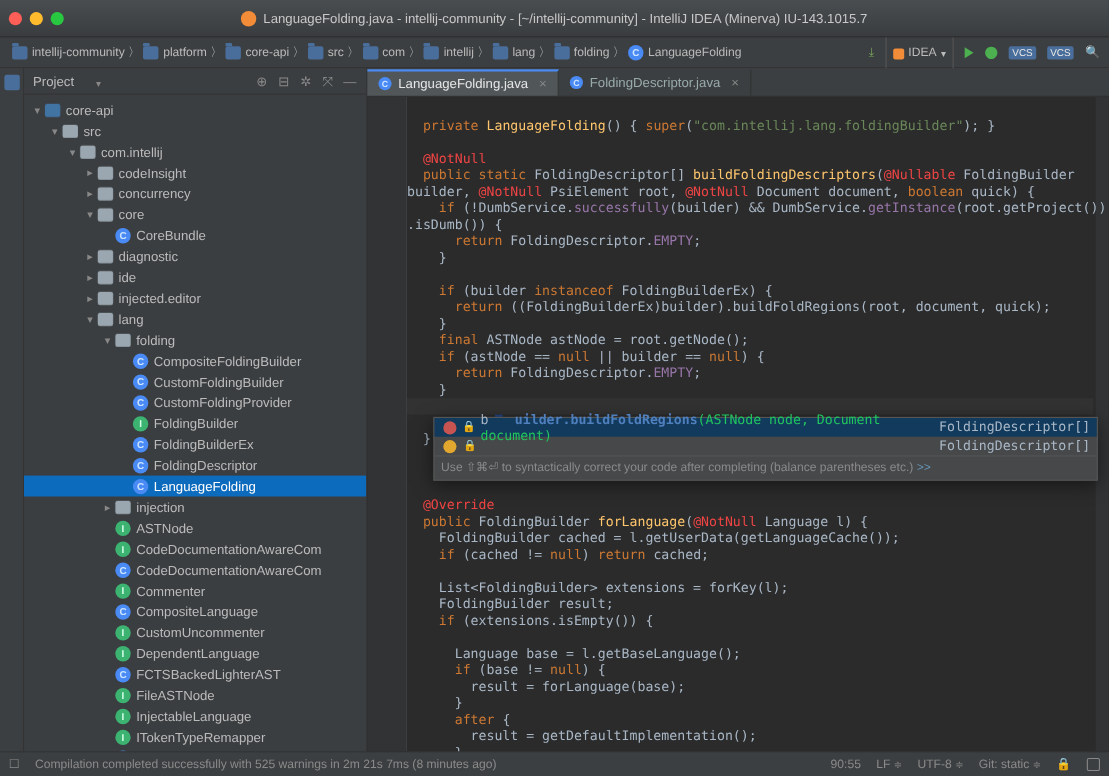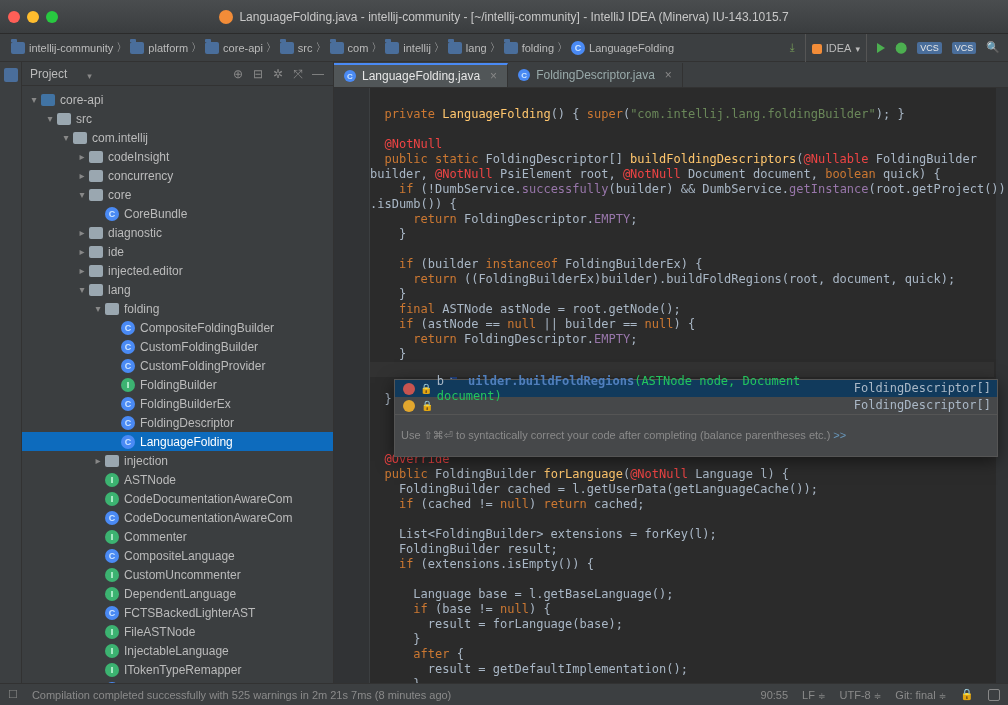--- a/index.html
+++ b/index.html
@@ -106,21 +106,21 @@
   }
   .popup .prow{display:flex;align-items:center;height:17px;padding:0 6px;}
   .popup .prow.sel{background:#113a5c;}
   .popup .pico{width:16px;display:inline-flex;align-items:center;justify-content:center;margin-right:4px;}
   .popup .pred{width:12px;height:12px;background:#c75450;border-radius:50%;}
   .popup .pyel{width:12px;height:12px;background:#e2a72e;border-radius:50%;}
   .popup .lock{color:#9aa7b0;font-size:10px;margin-right:4px;}
   .popup .sig{color:#a9b7c6;}
   .popup .match{color:#507fbd;font-weight:bold;margin-left:24px;}
   .popup .ret{margin-left:auto;color:#a9b7c6;}
-  .popup .hint{padding:13px 6px;color:#8a8a8a;font-size:11px;border-top:1px solid #555;font-family:"Lucida Grande",sans-serif;}
+  .popup .hint{padding:3px 6px;color:#8a8a8a;font-size:11px;border-top:1px solid #555;font-family:"Lucida Grande",sans-serif;}
   .popup .hint a{color:#6897bb;}
   .caret-line{position:absolute;left:36px;right:14px;height:15px;background:#323232;top:274px;}
   
   .status{height:22px;background:#3c3f41;border-top:1px solid #323232;display:flex;align-items:center;padding:0 8px;font-size:11px;color:#8a8a8a;gap:14px;}
   .status .right{margin-left:auto;display:flex;gap:14px;align-items:center;}
   .lock{color:#9aa7b0;}
   .man-ico{width:12px;height:12px;border:1px solid #888;border-radius:2px;}
 </style>
 </head>
 <body>
@@ -531,17 +531,17 @@
   </div>
 </div>
 
 <div class="status">
   <span>☐</span>
   <span>Compilation completed successfully with 525 warnings in 2m 21s 7ms (8 minutes ago)</span>
   <div class="right">
     <span>90:55</span>
     <span><span>LF</span> <span style="font-size:9px">≑</span></span>
     <span><span>UTF-8</span> <span style="font-size:9px">≑</span></span>
-    <span><span>Git: final</span> <span style="font-size:9px">≑</span></span>
+    <span><span>Git: static</span> <span style="font-size:9px">≑</span></span>
     <span class="lock">🔒</span>
     <span class="man-ico"></span>
   </div>
 </div>
 
 </body></html>

